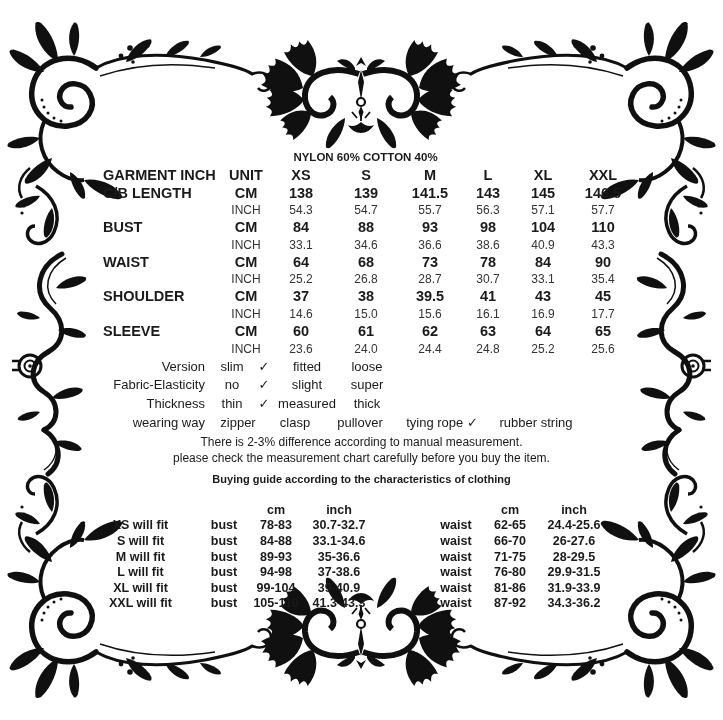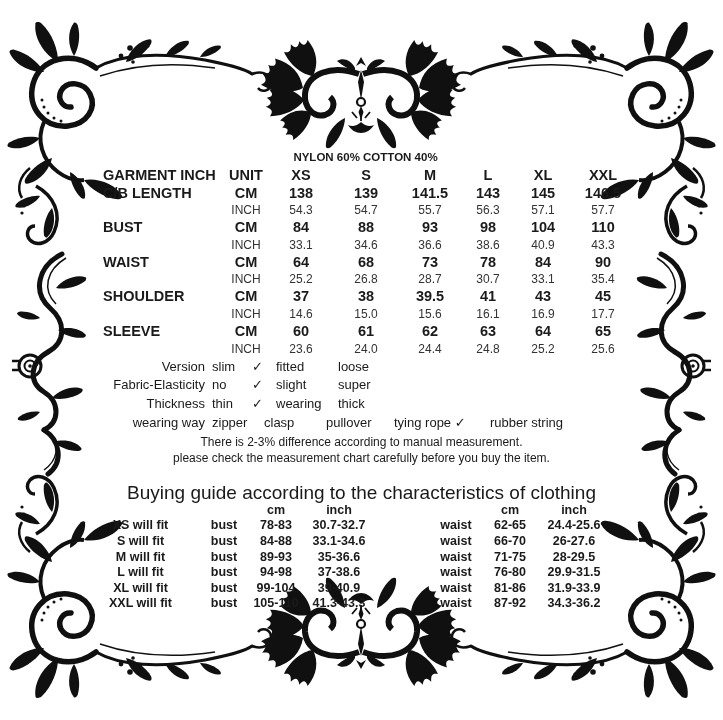--- a/index.html
+++ b/index.html
@@ -12,24 +12,24 @@
   .subtitle{position:absolute;top:151px;left:4px;width:723px;text-align:center;font-size:11.5px;font-weight:700}
   .size-table{position:absolute;top:167px;left:100px}
   .srow{display:grid;grid-template-columns:122px 48px 62px 68px 60px 56px 54px 66px;height:17.3px;align-items:center}
   .srow .c{text-align:center;font-size:14.5px;font-weight:700;line-height:1;white-space:nowrap}
   .srow .c.l{text-align:left;padding-left:3px}
   .srow.i .c{font-size:12px;font-weight:400;color:#333}
   .attrs{position:absolute;top:357px;left:100px}
   .arow{display:grid;grid-template-columns:112px 40px 24px 62px 58px;height:18.6px;align-items:center;font-size:13px}
   .wrow{display:grid;grid-template-columns:112px 52px 62px 68px 96px 92px;height:18.6px;align-items:center;font-size:13px}
   .arow .al,.wrow .al{text-align:right;font-weight:400;padding-right:7px;white-space:nowrap}
-  .arow .ac,.wrow .ac{white-space:nowrap}
+  .arow .ac,.wrow .ac{text-align:center;white-space:nowrap}
   .notes{position:absolute;top:435px;left:0;width:723px;text-align:center}
   .notes .nl{font-size:12px;line-height:15.5px}
-  .notes .nh{font-size:19px;font-weight:400;line-height:17px;margin-top:18px}
+  .notes .nh{font-size:11px;font-weight:700;line-height:17px;margin-top:5px}
   .guide{position:absolute;top:502px;left:85px}
   .grow{display:grid;grid-template-columns:115px 48px 56px 70px 56px 52px 56px 72px;height:15.6px;align-items:center;font-size:12.5px;font-weight:700}
   .grow .gc{text-align:center;white-space:nowrap}
   .grow .gc.gl{text-align:center;padding-right:4px}
 </style>
 </head>
 <body>
 
 <div class="page">
 
@@ -253,21 +253,21 @@
         <span class="al">Fabric-Elasticity</span>
         <span class="ac">no</span>
         <span class="ac">✓</span>
         <span class="ac">slight</span>
         <span class="ac">super</span>
       </div>
       <div class="arow">
         <span class="al">Thickness</span>
         <span class="ac">thin</span>
         <span class="ac">✓</span>
-        <span class="ac">wearing</span>
+        <span class="ac">measured</span>
         <span class="ac">thick</span>
       </div>
       <div class="wrow">
         <span class="al">wearing way</span>
         <span class="ac">zipper</span>
         <span class="ac">clasp</span>
         <span class="ac">pullover</span>
         <span class="ac">tying rope ✓</span>
         <span class="ac">rubber string</span>
       </div>

